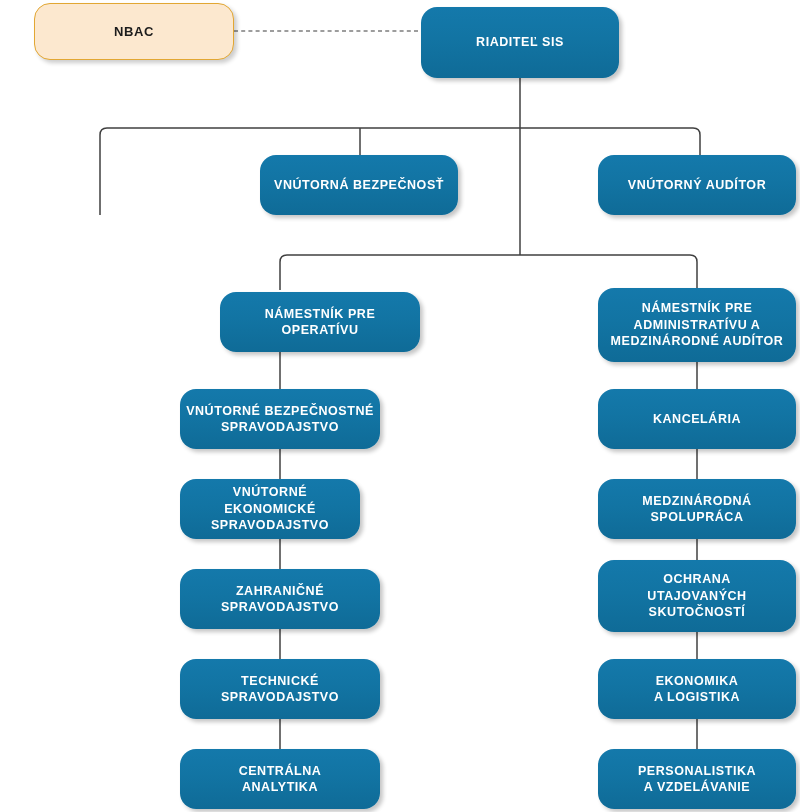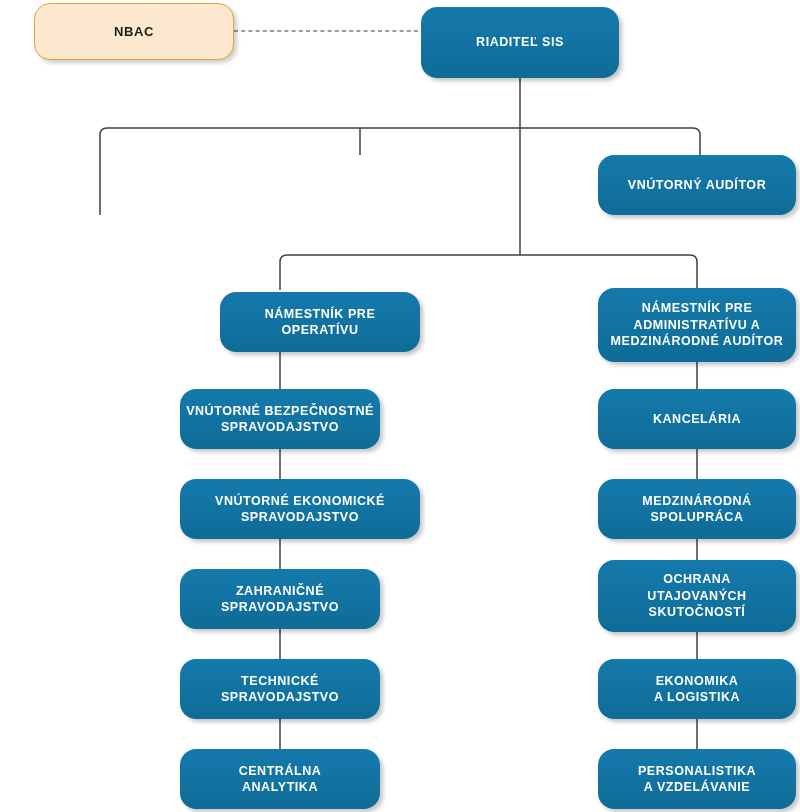--- a/index.html
+++ b/index.html
@@ -85,41 +85,44 @@
 
   <div class="node accent" style="left:34px; top:3px; width:200px; height:57px;">
     <span class="label">NBAC</span>
   </div>
 
   <div class="node blue" style="left:421px; top:7px; width:198px; height:71px;">
     <span class="label">RIADITEĽ SIS</span>
   </div>
 
 
+  <div class="node blue" style="left:260px; top:155px; width:198px; height:60px;">
+    <span class="label">VNÚTORNÁ BEZPEČNOSŤ</span>
+  </div>
 
   <div class="node blue" style="left:598px; top:155px; width:198px; height:60px;">
     <span class="label">VNÚTORNÝ AUDÍTOR</span>
   </div>
 
   <div class="node blue" style="left:180px; top:292px; width:200px; height:60px;margin-left:40px;">
     <span class="label">NÁMESTNÍK PRE OPERATÍVU</span>
   </div>
 
   <div class="node blue" style="left:598px; top:288px; width:198px; height:74px;">
     <span class="label">NÁMESTNÍK PRE
 ADMINISTRATÍVU A
 MEDZINÁRODNÉ AUDÍTOR</span>
   </div>
 
   <div class="node blue" style="left:180px; top:389px; width:200px; height:60px;">
     <span class="label">VNÚTORNÉ BEZPEČNOSTNÉ
 SPRAVODAJSTVO</span>
   </div>
 
-  <div class="node blue" style="left:180px; top:479px; width:240px; height:60px;">
+  <div class="node blue" style="left:180px; top:479px; width:180px; height:60px;">
     <span class="label">VNÚTORNÉ EKONOMICKÉ
 SPRAVODAJSTVO</span>
   </div>
 
   <div class="node blue" style="left:180px; top:569px; width:200px; height:60px;">
     <span class="label">ZAHRANIČNÉ
 SPRAVODAJSTVO</span>
   </div>
 
   <div class="node blue" style="left:180px; top:659px; width:200px; height:60px;">

